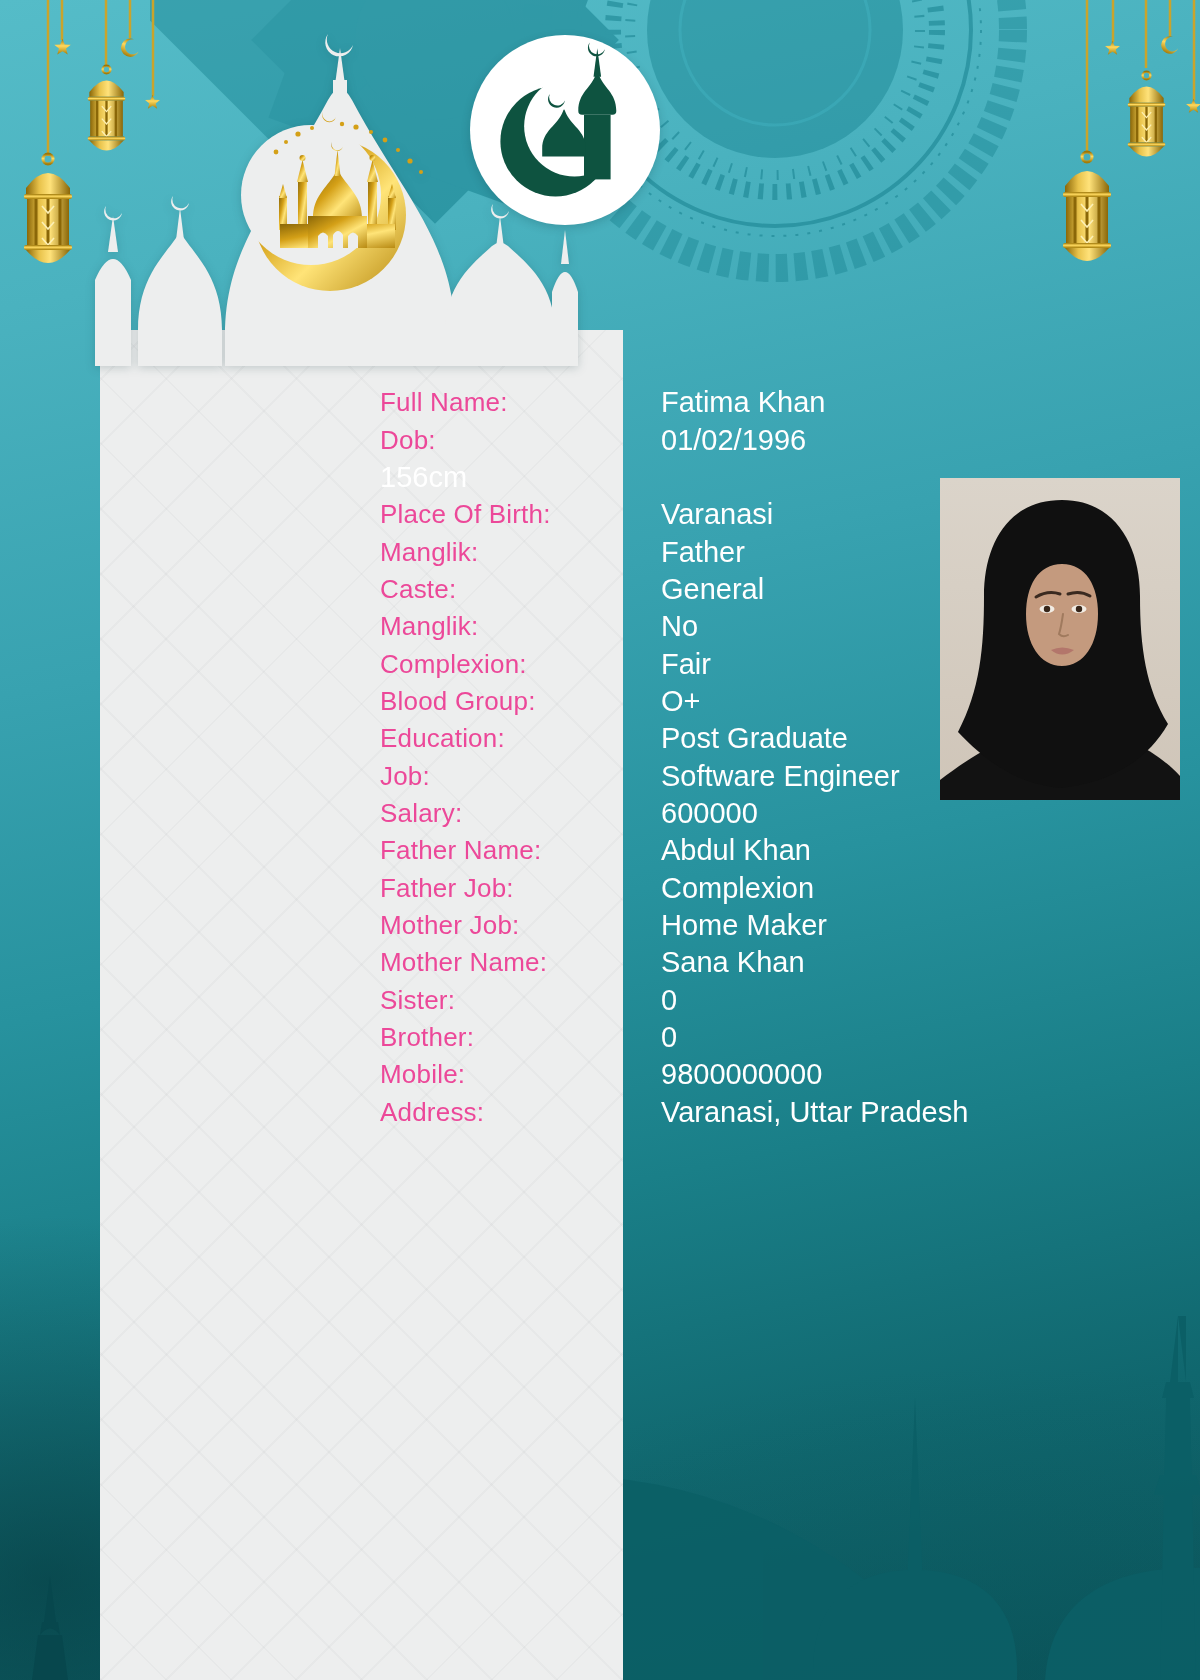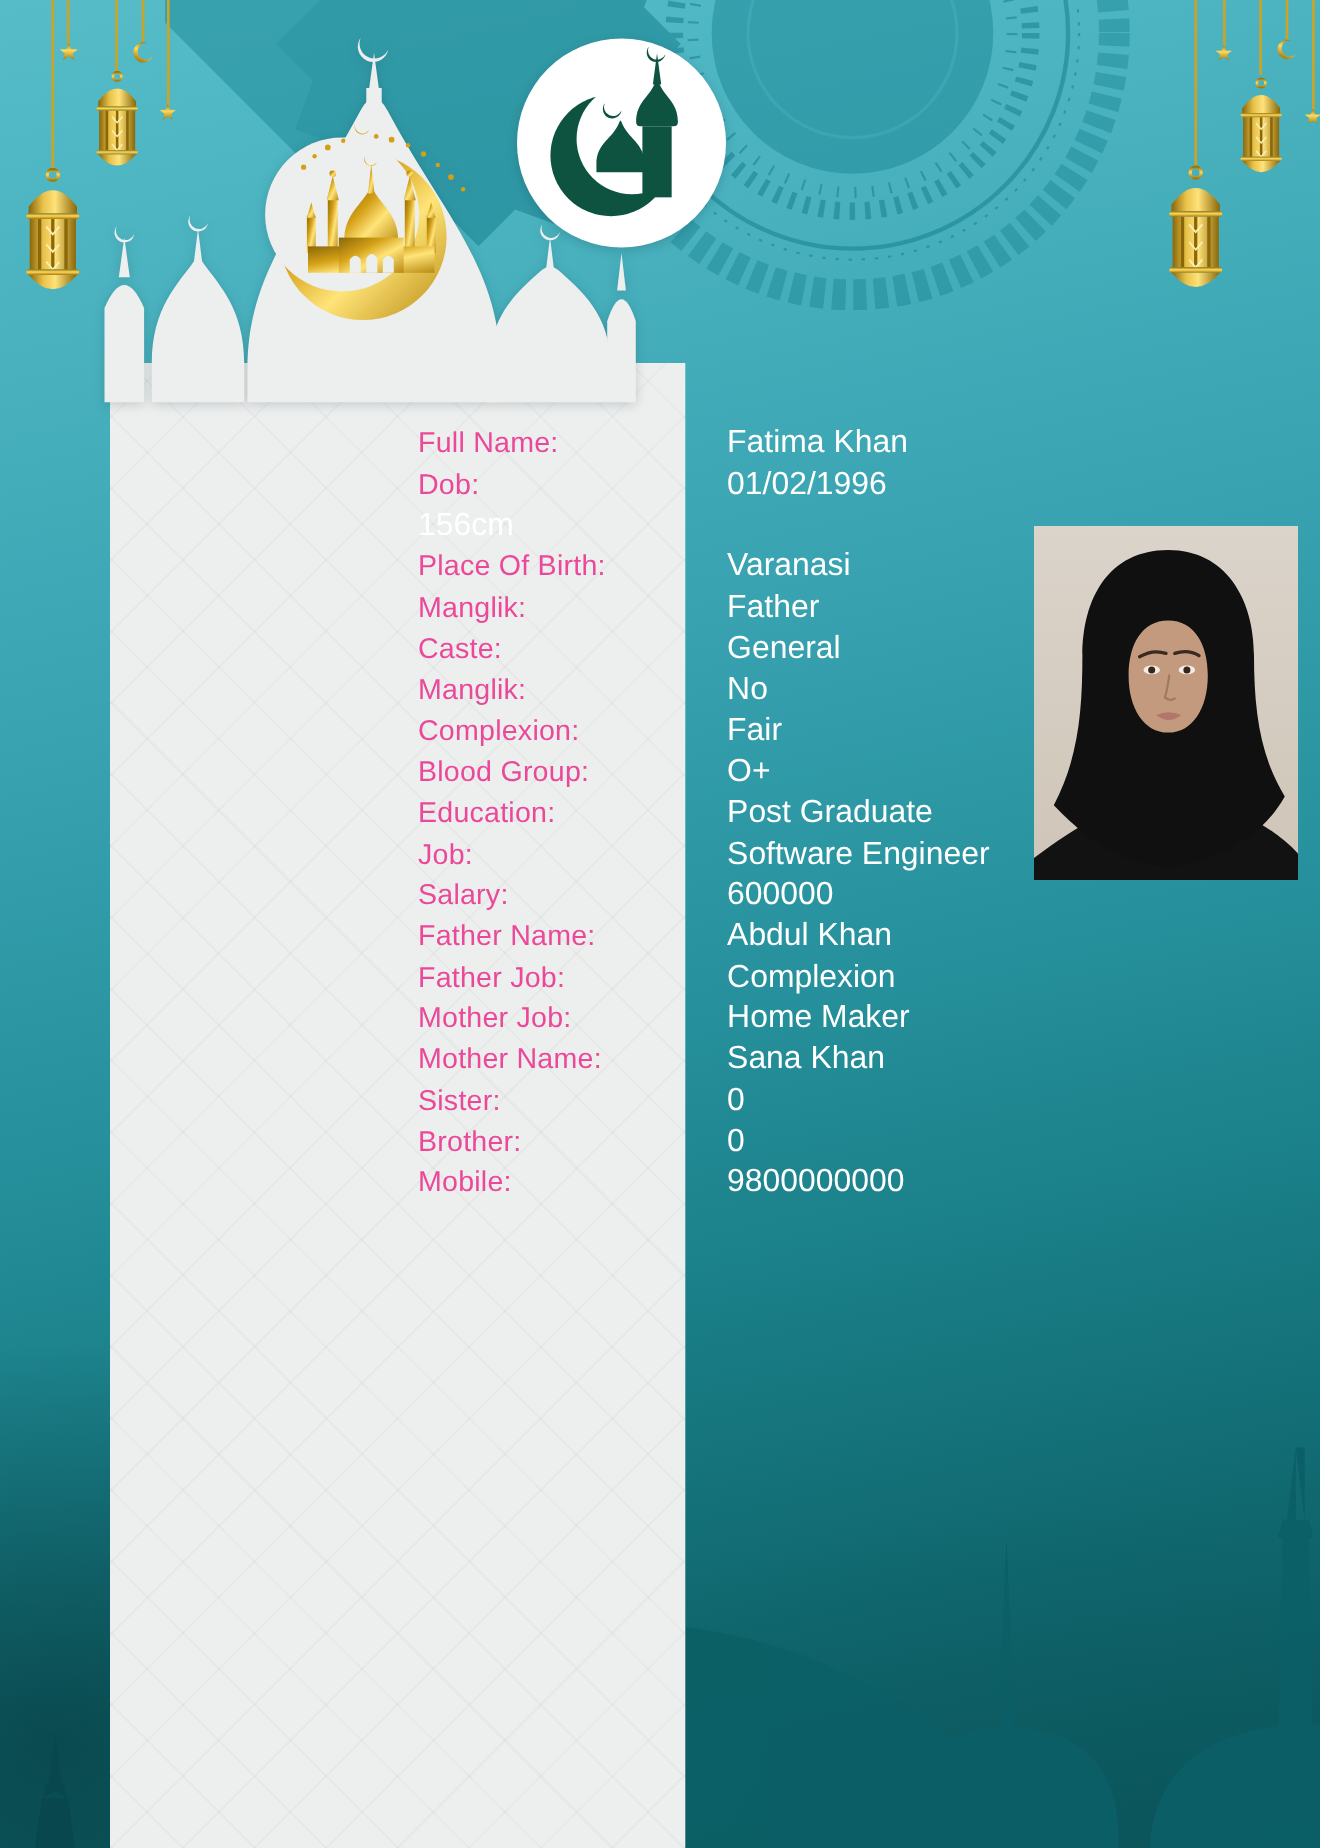--- a/index.html
+++ b/index.html
@@ -329,20 +329,24 @@
     <div class="row">
       <span class="lbl">Brother:</span>
       <span class="val">0</span>
     </div>
 
     <div class="row">
       <span class="lbl">Mobile:</span>
       <span class="val">9800000000</span>
     </div>
 
+    <div class="row">
+      <span class="lbl">Address:</span>
+      <span class="val">Varanasi, Uttar Pradesh</span>
+    </div>
   </div>
 
   <div class="photo">
     <svg width="240" height="322" viewBox="0 0 240 322">
       <defs>
         <linearGradient id="pbg" x1="0" y1="0" x2="0" y2="1">
           <stop offset="0" stop-color="#dbd4ca"></stop>
             <stop offset="1" stop-color="#cfc5b8"></stop>
         </linearGradient>
       </defs>

